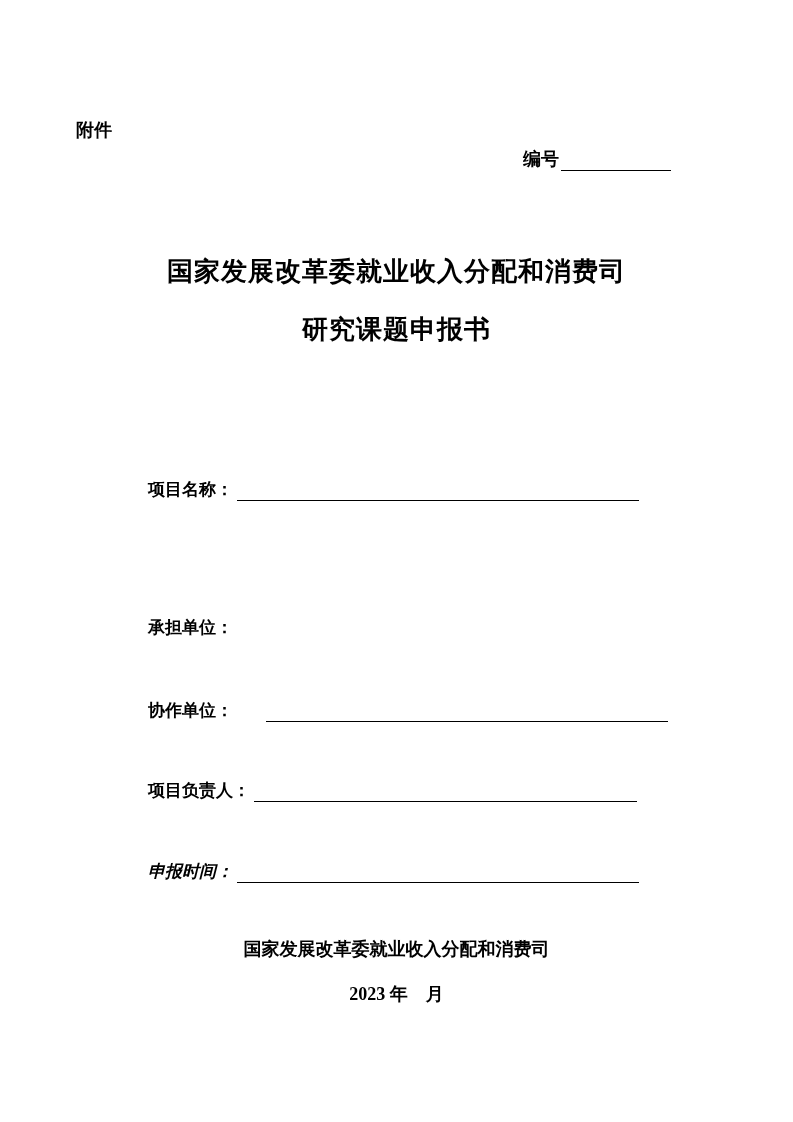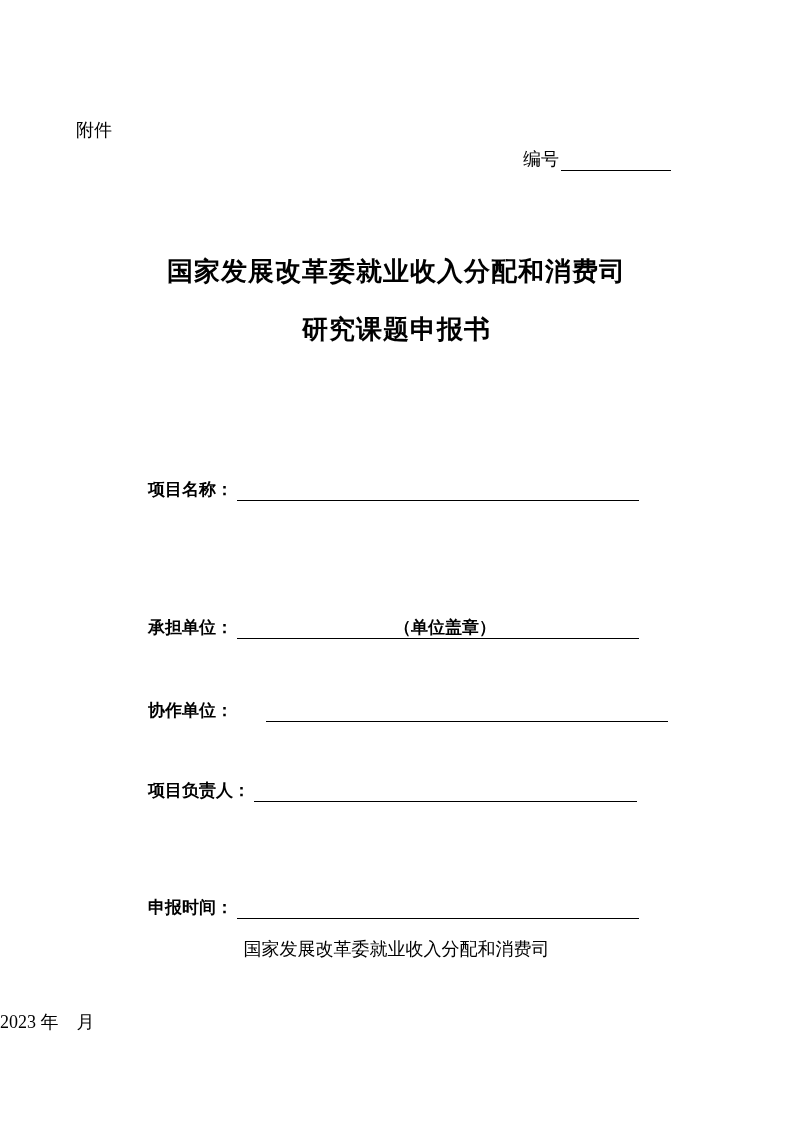--- a/index.html
+++ b/index.html
@@ -1,28 +1,28 @@
 <!DOCTYPE html>
 <html><head>
 <meta charset="utf-8">
 <style>
   html, body { margin:0; padding:0; background:#ffffff; }
   body { width:793px; height:1122px; position:relative; overflow:hidden;
          font-family:"DejaVu Sans", "Liberation Sans", sans-serif; color:#000; }
-  .abs { position:absolute; white-space:nowrap; }
+  .abs { position:absolute; white-space:nowrap;font-weight:bold; }
   .attachment { left:76px; top:118px; font-size:18px; }
   .serial { left:507px; top:147px; font-size:18px; display:flex; align-items:flex-end;margin-left:16px; }
   .serial .line { display:inline-block; width:110px; border-bottom:1px solid #000; height:20px; margin-left:2px; }
   .title1 { left:0; width:793px; top:254px; text-align:center; font-size:26px; font-weight:bold; letter-spacing:1px; }
   .title2 { left:0; width:793px; top:312px; text-align:center; font-size:26px; font-weight:bold; letter-spacing:1px; }
   .field { left:148px; display:flex; align-items:flex-end; font-size:17px; font-weight:bold; }
   .field .fline { border-bottom:1.5px solid #000; height:22px; position:relative; margin-left:4px; }
   .field .fline .hint { position:absolute; left:157px; bottom:-1px; font-size:17px; font-weight:bold; }
   .footer-org { left:0; width:793px; top:937px; text-align:center; font-size:18px; }
-  .footer-date { left:0; width:793px; top:982px; font-size:18px; font-family:"Liberation Serif","DejaVu Serif",serif;margin-top:28px; }
+  .footer-date { left:0; width:793px; top:982px; text-align:center; font-size:18px; font-family:"Liberation Serif","DejaVu Serif",serif; }
 </style>
 </head>
 <body>
 
 <div class="abs attachment">附件</div>
 
 <div class="abs serial">
   <span>编号</span>
   <span class="line"></span>
 </div>
@@ -30,34 +30,31 @@
 <div class="abs title1">国家发展改革委就业收入分配和消费司</div>
 <div class="abs title2">研究课题申报书</div>
 
 <div class="abs field" style="top:478px;">
   <span>项目名称：</span>
   <span class="fline" style="width:402px;"></span>
 </div>
 
 <div class="abs field" style="top:588px;margin-top:28px;">
   <span>承担单位：</span>
-  <span class="fline" style="width:402px;">
-    <span class="hint">（单位盖章）</span>
-  </span>
 </div>
 
 <div class="abs field" style="top:699px;gap:29px;">
   <span>协作单位：</span>
   <span class="fline" style="width:402px;"></span>
 </div>
 
 <div class="abs field" style="top:779px;">
   <span>项目负责人：</span>
   <span class="fline" style="width:383px;"></span>
 </div>
 
-<div class="abs field" style="top:896px;">
+<div class="abs field" style="top:860px;font-style:italic;">
   <span>申报时间：</span>
   <span class="fline" style="width:402px;"></span>
 </div>
 
 <div class="abs footer-org">国家发展改革委就业收入分配和消费司</div>
 <div class="abs footer-date">2023 年　月</div>
 
 </body></html>

